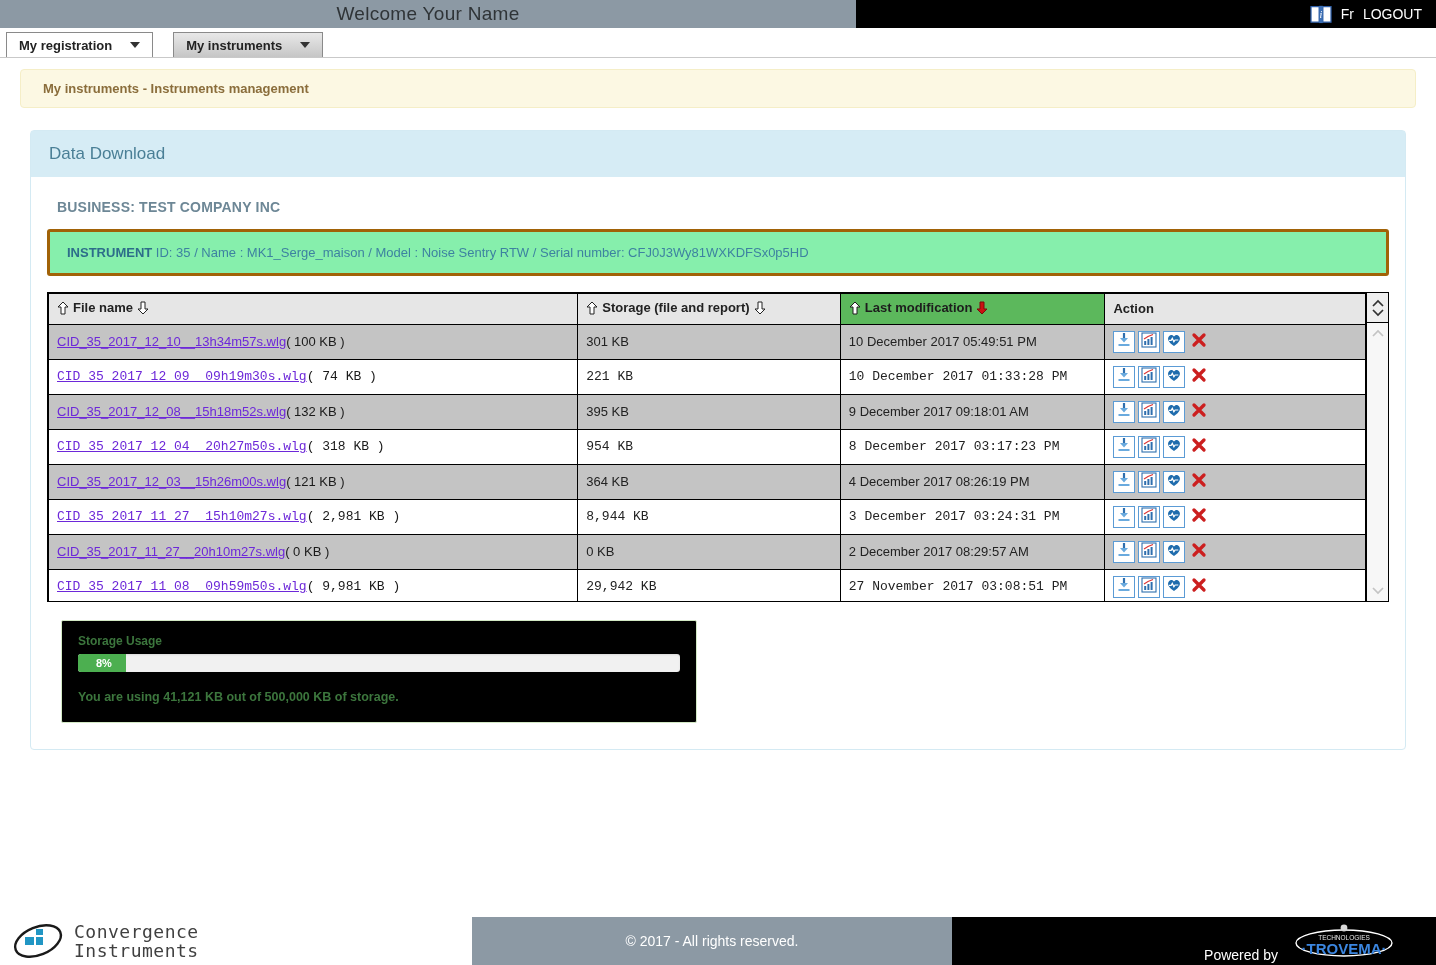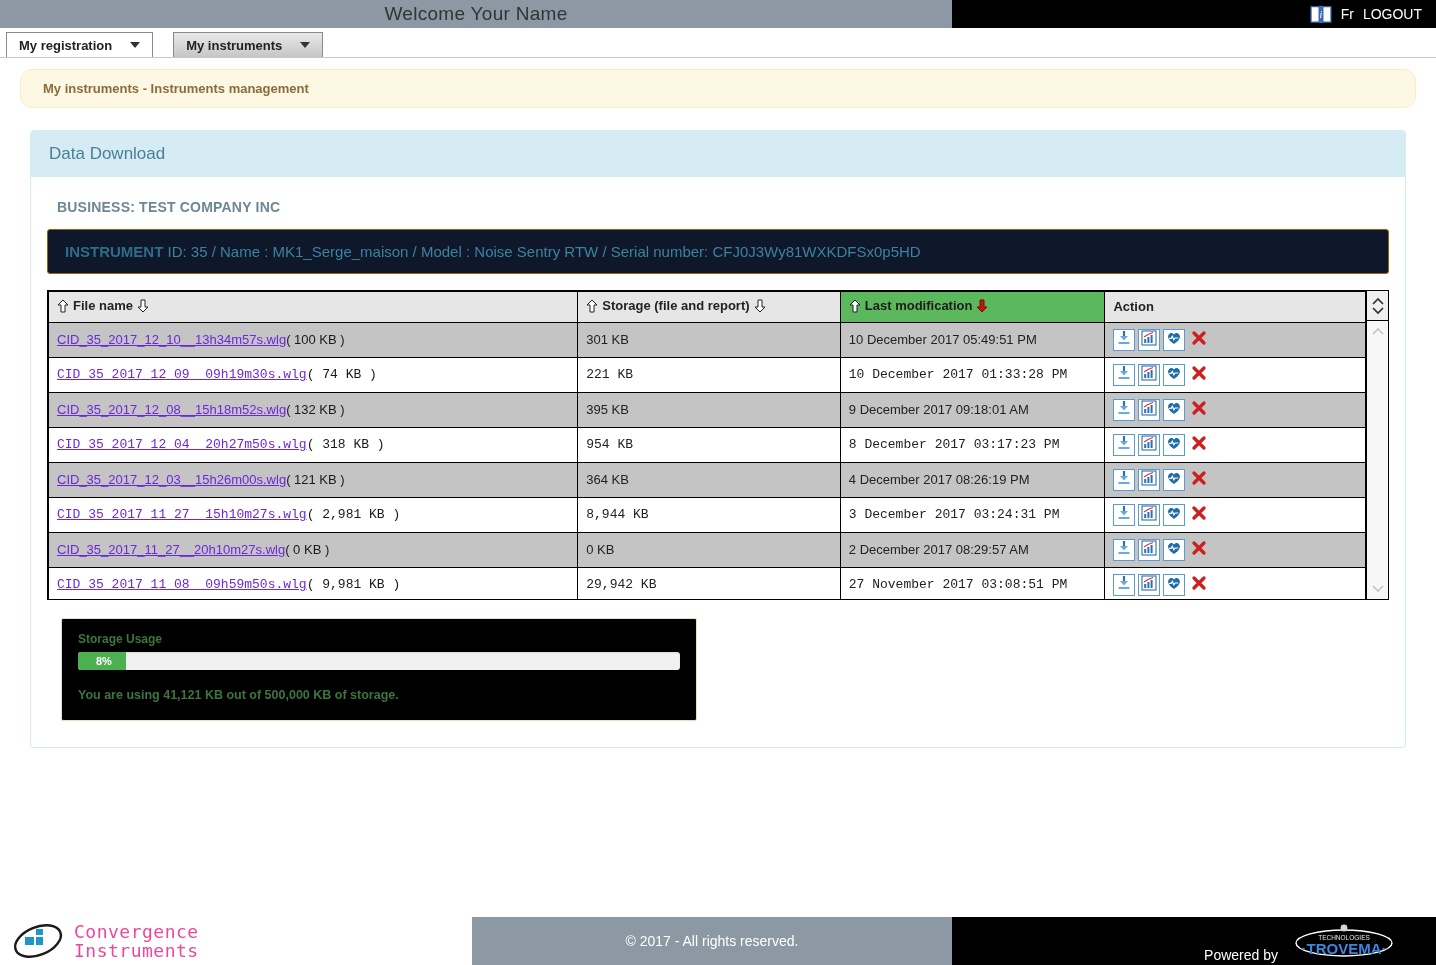--- a/index.html
+++ b/index.html
@@ -13,21 +13,21 @@
 
   
   .topbar {
     position: relative;
     height: 28px;
     background: #000000;
     display: flex;
     align-items: stretch;
   }
   .topbar-left {
-    width: 952px;
+    width: 856px;
     background: #8c99a4;
     display: flex;
     align-items: center;
     justify-content: center;
     color: #2f3437;
     font-size: 19px;
     letter-spacing: .3px;
   }
   .topbar-right {
     flex: 1;
@@ -82,21 +82,21 @@
     border-left: 5px solid transparent;
     border-right: 5px solid transparent;
     border-top: 6px solid #333;
     display: inline-block;
   }
 
   .alertbar {
     margin: 11px 20px 0 20px;
     background: #fcf8e3;
     border: 1px solid #f5eec7;
-    border-radius: 12px;
+    border-radius: 4px;
     padding: 11px 22px;
     color: #8a6d3b;
     font-size: 13px;
     font-weight: bold;
   }
 
   .panel {
     margin: 22px 30px 0 30px;
     border: 1px solid #d4eaf3;
     border-radius: 4px;
@@ -112,25 +112,25 @@
 
   .business {
     font-size: 14px;
     font-weight: bold;
     color: #6d8796;
     padding: 6px 0 14px 10px;
     letter-spacing: .2px;
   }
 
   .instrument-bar {
-    background: #0f172a;
-    border: 1px solid #a16207;
+    background: #86efac;
+    border: 3px solid #a16207;
     border-radius: 3px;
     padding: 13px 17px;
-    font-size: 15px;
+    font-size: 13px;
     color: #3d82a0;
   }
   .instrument-bar b { color: #2d6d8a; font-weight: bold; }
 
   
   .table-wrap {
     margin: 16px 0 0 0;
     display: flex;
     border: 1px solid #000;
     height: 310px;
@@ -277,21 +277,21 @@
     width: 472px;
     background: #fff;
     display: flex; align-items: center;
     padding-left: 12px; gap: 10px;
   }
   .ci-text { line-height: 1.08; }
   .ci-text div {
     font-family: "DejaVu Sans Mono", monospace;
     font-size: 18px;
     letter-spacing: .5px;
-    color: #ec4899;
+    color: #404040;
   }
   .foot-mid {
     width: 480px;
     background: #8c99a4;
     display: flex; align-items: center; justify-content: center;
     color: #fff; font-size: 14px;
   }
   .foot-right {
     flex: 1;
     background: #000;

